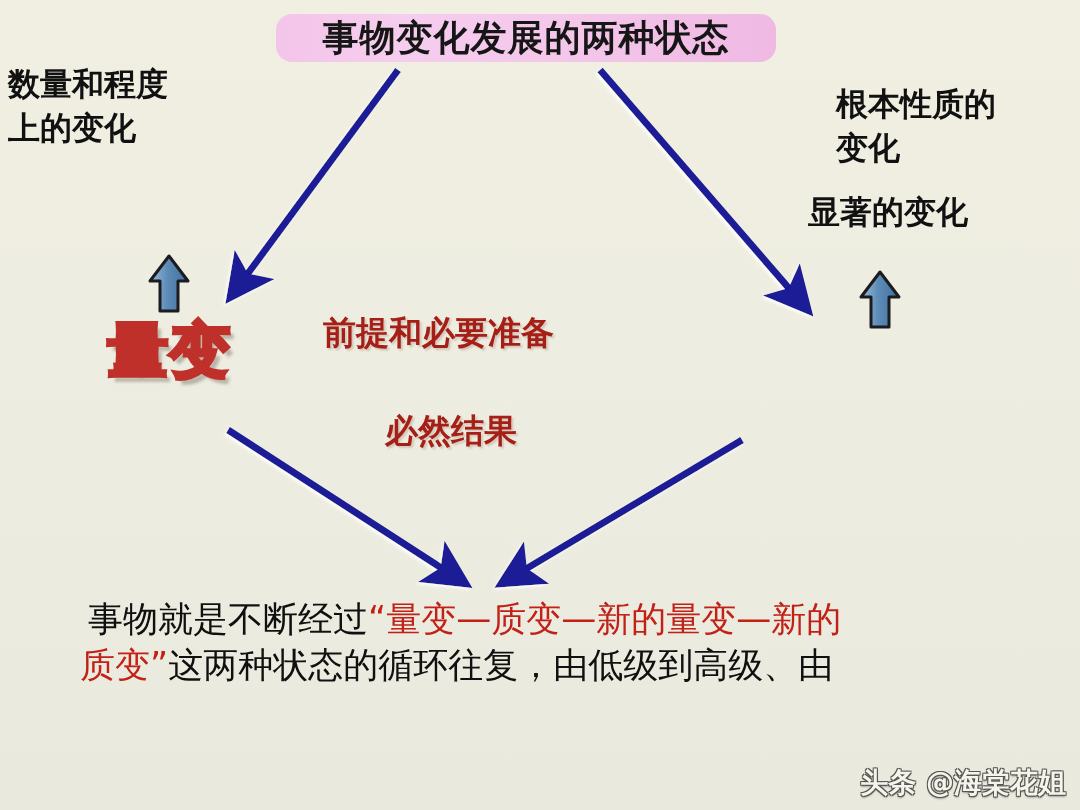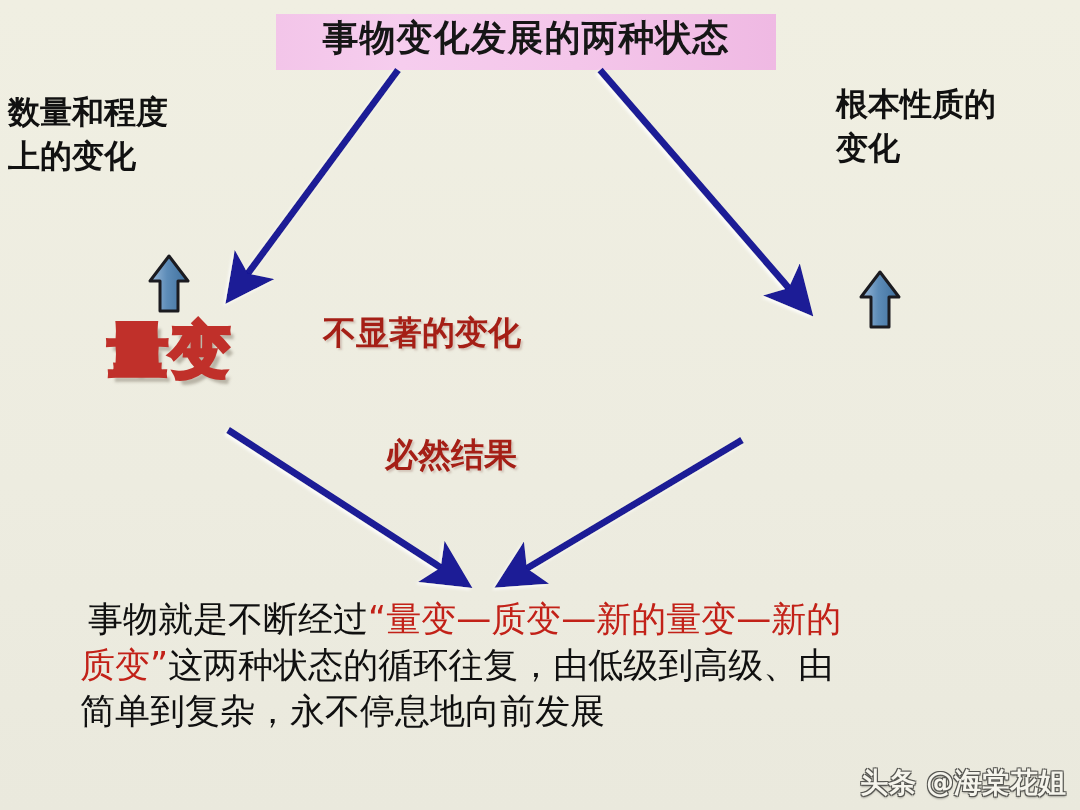--- a/index.html
+++ b/index.html
@@ -19,43 +19,44 @@
     height: 810px;
     background: linear-gradient(180deg, #f0efe2 0%, #edece0 60%, #eae9dd 100%);
   }
 
   
   #title {
     position: absolute;
     left: 276px;
     top: 14px;
     width: 500px;
-    height: 56px;
+    height: 48px;
     background: linear-gradient(90deg,#f3c5e9 0%, #f6cdee 25%, #f4c6ea 60%, #efb9e3 100%);
     color: #161616;
     font-family: "DejaVu Sans", "Liberation Sans", sans-serif;
     font-weight: 700;
     font-size: 36px;
     line-height: 48px;
     letter-spacing: 1px;
     text-align: center;
     white-space: nowrap;
+    border-radius: 16px;
   }
 
   
   .note {
     position: absolute;
     color: #111;
     font-family: "DejaVu Sans", "Liberation Sans", sans-serif;
     font-weight: 700;
     font-size: 32px;
     line-height: 44px;
     white-space: pre-line;
   }
-  #note-tl-a { left: 8px;  top: 62px;  width: 280px; margin-top: 28px; }
+  #note-tl-a { left: 8px;  top: 62px;  width: 280px; }
   #note-tl-b { left: 8px;  top: 178px; width: 300px; }
   #note-tr-a { left: 836px; top: 82px;  width: 240px; }
   #note-tr-b { left: 808px; top: 190px; width: 260px; }
 
   
   .keyword {
     position: absolute;
     font-family: "DejaVu Sans", "Liberation Sans", sans-serif;
     font-weight: 700;
     font-size: 60px;
@@ -83,21 +84,21 @@
     position: absolute;
     color: #a51f16;
     font-family: "Liberation Serif", "DejaVu Serif", serif;
     font-weight: 700;
     font-size: 33px;
     line-height: 38px;
     white-space: nowrap;
     text-shadow: 2px 2px 2px rgba(180,150,140,0.45);
   }
   #rel-top    { left: 323px; top: 314px; }
-  #rel-bottom { left: 385px; top: 436px; }
+  #rel-bottom { left: 385px; top: 412px; }
 
   
   #summary {
     position: absolute;
     left: 80px;
     top: 596px;
     width: 940px;
     color: #101010;
     font-family: "DejaVu Sans", "Liberation Sans", sans-serif;
     font-weight: 400;
@@ -140,24 +141,25 @@
 
 <div id="stage">
 
   <div id="title">事物变化发展的两种状态</div>
 
   <div class="note" id="note-tl-a">数量和程度
 上的变化</div>
 
   <div class="note" id="note-tr-a">根本性质的
 变化</div>
+  <div class="note" id="note-tr-b">显著的变化</div>
 
   <div class="keyword" id="kw-left">量变</div>
 
-  <div class="relation" id="rel-top">不显著的变化</div>
+  <div class="relation" id="rel-top">前提和必要准备</div>
   <div class="relation" id="rel-bottom">必然结果</div>
 
   <svg id="arrows" viewBox="0 0 1080 810">
     <defs>
       <marker id="navyhead" markerWidth="7" markerHeight="7" refX="5.4" refY="3.5" orient="auto" markerUnits="strokeWidth">
         <path d="M0,0 L7,3.5 L0,7 L1.6,3.5 z" fill="#1a1a96"></path>
       </marker>
       <linearGradient id="upGrad" x1="0" y1="0" x2="1" y2="0">
         <stop offset="0%" stop-color="#9dbbda"></stop>
         <stop offset="45%" stop-color="#5d8cb8"></stop>
@@ -197,18 +199,17 @@
     </g>
 
     <g>
       <path d="M880,272 L899,297 L889,297 L889,327 L871,327 L871,297 L861,297 Z" fill="url(#upGrad)" stroke="#1b1b20" stroke-width="3" stroke-linejoin="round"></path>
     </g>
   </svg>
 
   <div id="summary">
     <span class="indent"></span><span>事物就是不断经过</span><span class="hl">“量变—质变—新的量变—新的</span><br>
     <span class="hl">质变”</span><span>这两种状态的循环往复，由低级到高级、由</span><br>
-    <span>简单到复杂，永不停息地向前发展</span>
   </div>
 
   <div id="watermark">头条 @海棠花姐</div>
 
 </div>
 
 </body></html>

